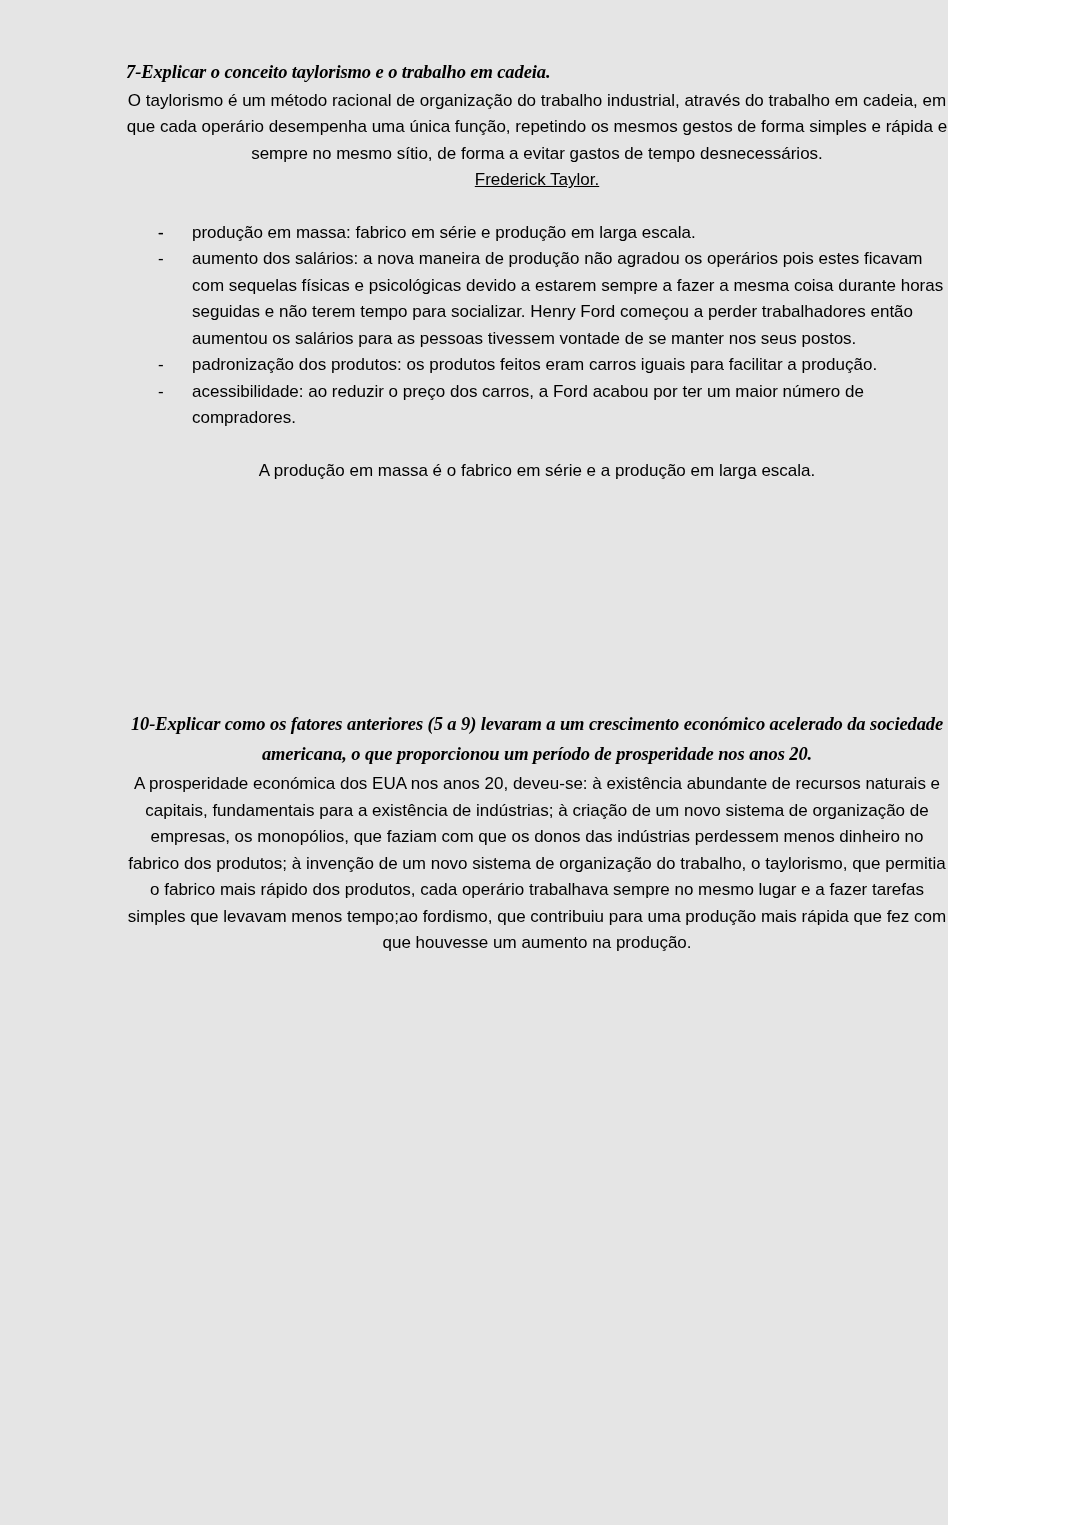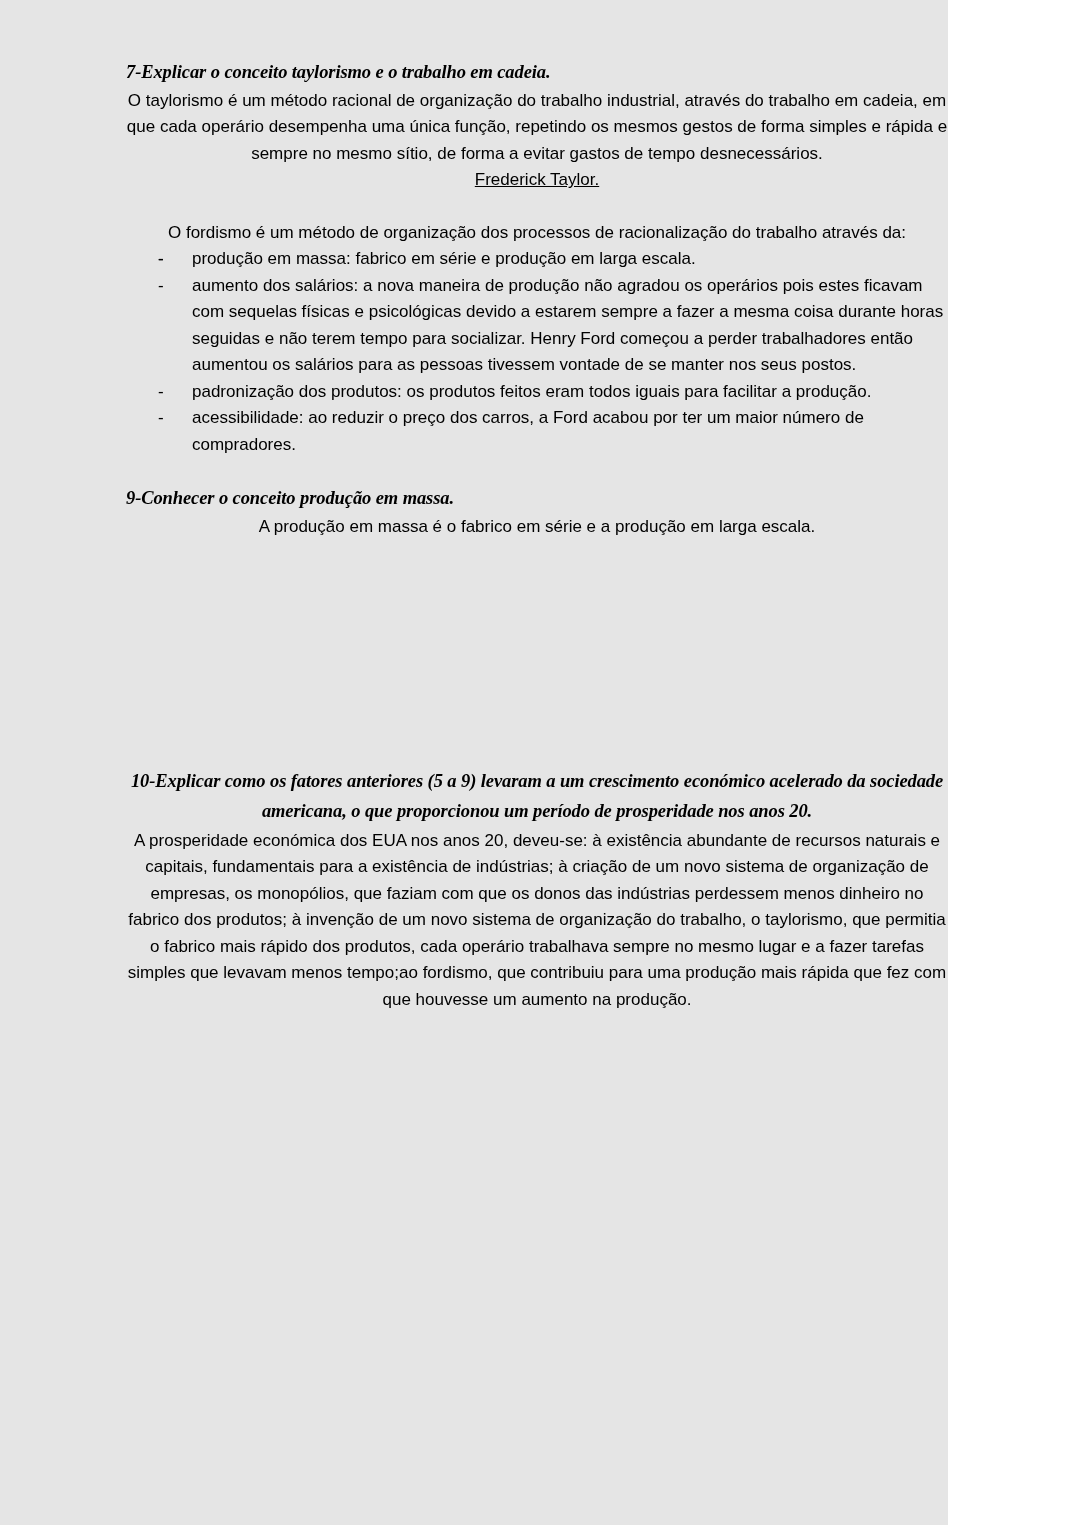--- a/index.html
+++ b/index.html
@@ -89,46 +89,44 @@
 <div class="page">
   <div class="doc-body">
 
     <div class="section">
       <h2 class="q-heading">7-Explicar o conceito taylorismo e o trabalho em cadeia.</h2>
       <p class="para">O taylorismo é um método racional de organização do trabalho industrial, através do trabalho em cadeia, em que cada operário desempenha uma única função, repetindo os mesmos gestos de forma simples e rápida e sempre no mesmo sítio, de forma a evitar gastos de tempo desnecessários.</p>
       <p class="para">Frederick Taylor.</p>
     </div>
 
     <div class="section">
-      <p class="para">O fordismo é um método de organização dos processos de racionalização do trabalho através da:</p>
       <ul class="dash-list">
         <li class="dash-item">
           <span class="dash-marker">-</span>
         </li>
         <li class="dash-item">
           <span class="dash-marker">-</span>
           <span>produção em massa: fabrico em série e produção em larga escala.</span>
         </li>
         <li class="dash-item">
           <span class="dash-marker">-</span>
           <span>aumento dos salários: a nova maneira de produção não agradou os operários pois estes ficavam com sequelas físicas e psicológicas devido a estarem sempre a fazer a mesma coisa durante horas seguidas e não terem tempo para socializar. Henry Ford começou a perder trabalhadores então aumentou os salários para as pessoas tivessem vontade de se manter nos seus postos.</span>
         </li>
         <li class="dash-item">
           <span class="dash-marker">-</span>
-          <span>padronização dos produtos: os produtos feitos eram todos iguais para facilitar a produção.</span>
+          <span>padronização dos produtos: os produtos feitos eram carros iguais para facilitar a produção.</span>
         </li>
         <li class="dash-item">
           <span class="dash-marker">-</span>
           <span>acessibilidade: ao reduzir o preço dos carros, a Ford acabou por ter um maior número de compradores.</span>
         </li>
       </ul>
     </div>
 
     <div class="section">
-      <h2 class="q-heading">9-Conhecer o conceito produção em massa.</h2>
       <p class="para">A produção em massa é o fabrico em série e a produção em larga escala.</p>
     </div>
 
     <div class="page-break-gap"></div>
 
     <div class="section">
       <h2 class="q-heading multiline">10-Explicar como os fatores anteriores (5 a 9) levaram a um crescimento económico acelerado da sociedade americana, o que proporcionou um período de prosperidade nos anos 20.</h2>
       <p class="para">A prosperidade económica dos EUA nos anos 20, deveu-se: à existência abundante de recursos naturais e capitais, fundamentais para a existência de indústrias; à criação de um novo sistema de organização de empresas, os monopólios, que faziam com que os donos das indústrias perdessem menos dinheiro no fabrico dos produtos; à invenção de um novo sistema de organização do trabalho, o taylorismo, que permitia o fabrico mais rápido dos produtos, cada operário trabalhava sempre no mesmo lugar e a fazer tarefas simples que levavam menos tempo;ao fordismo, que contribuiu para uma produção mais rápida que fez com que houvesse um aumento na produção.</p>
     </div>
 

